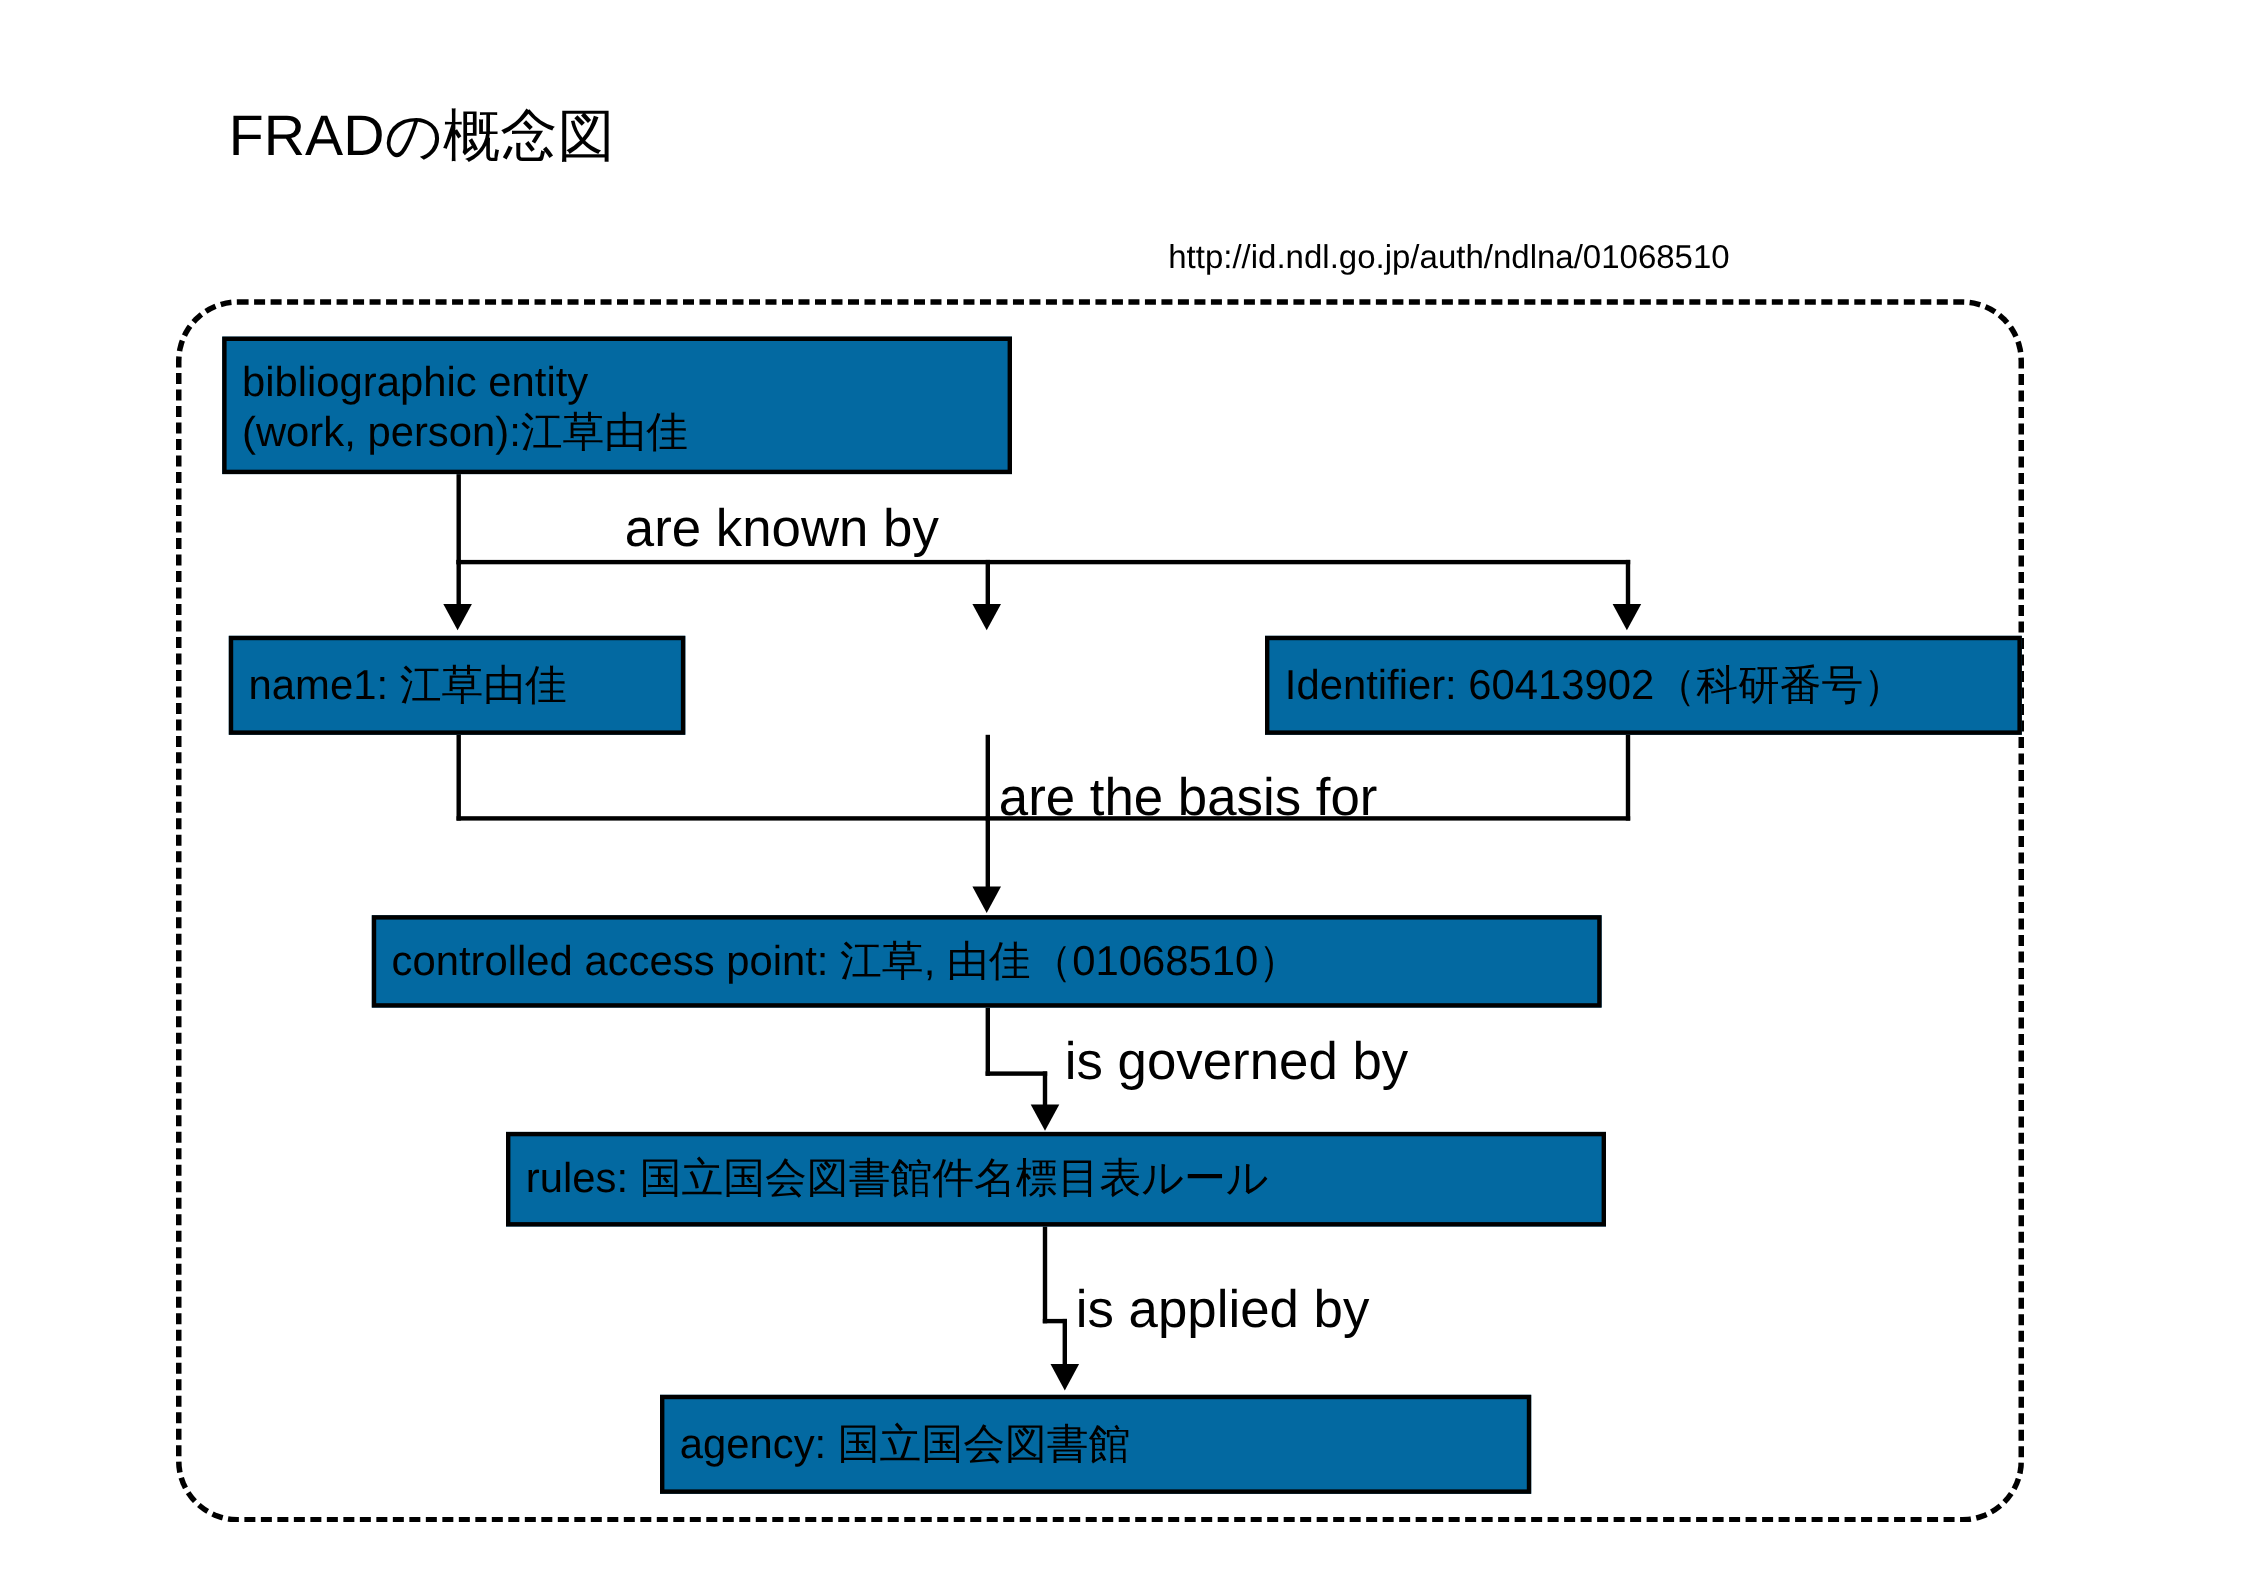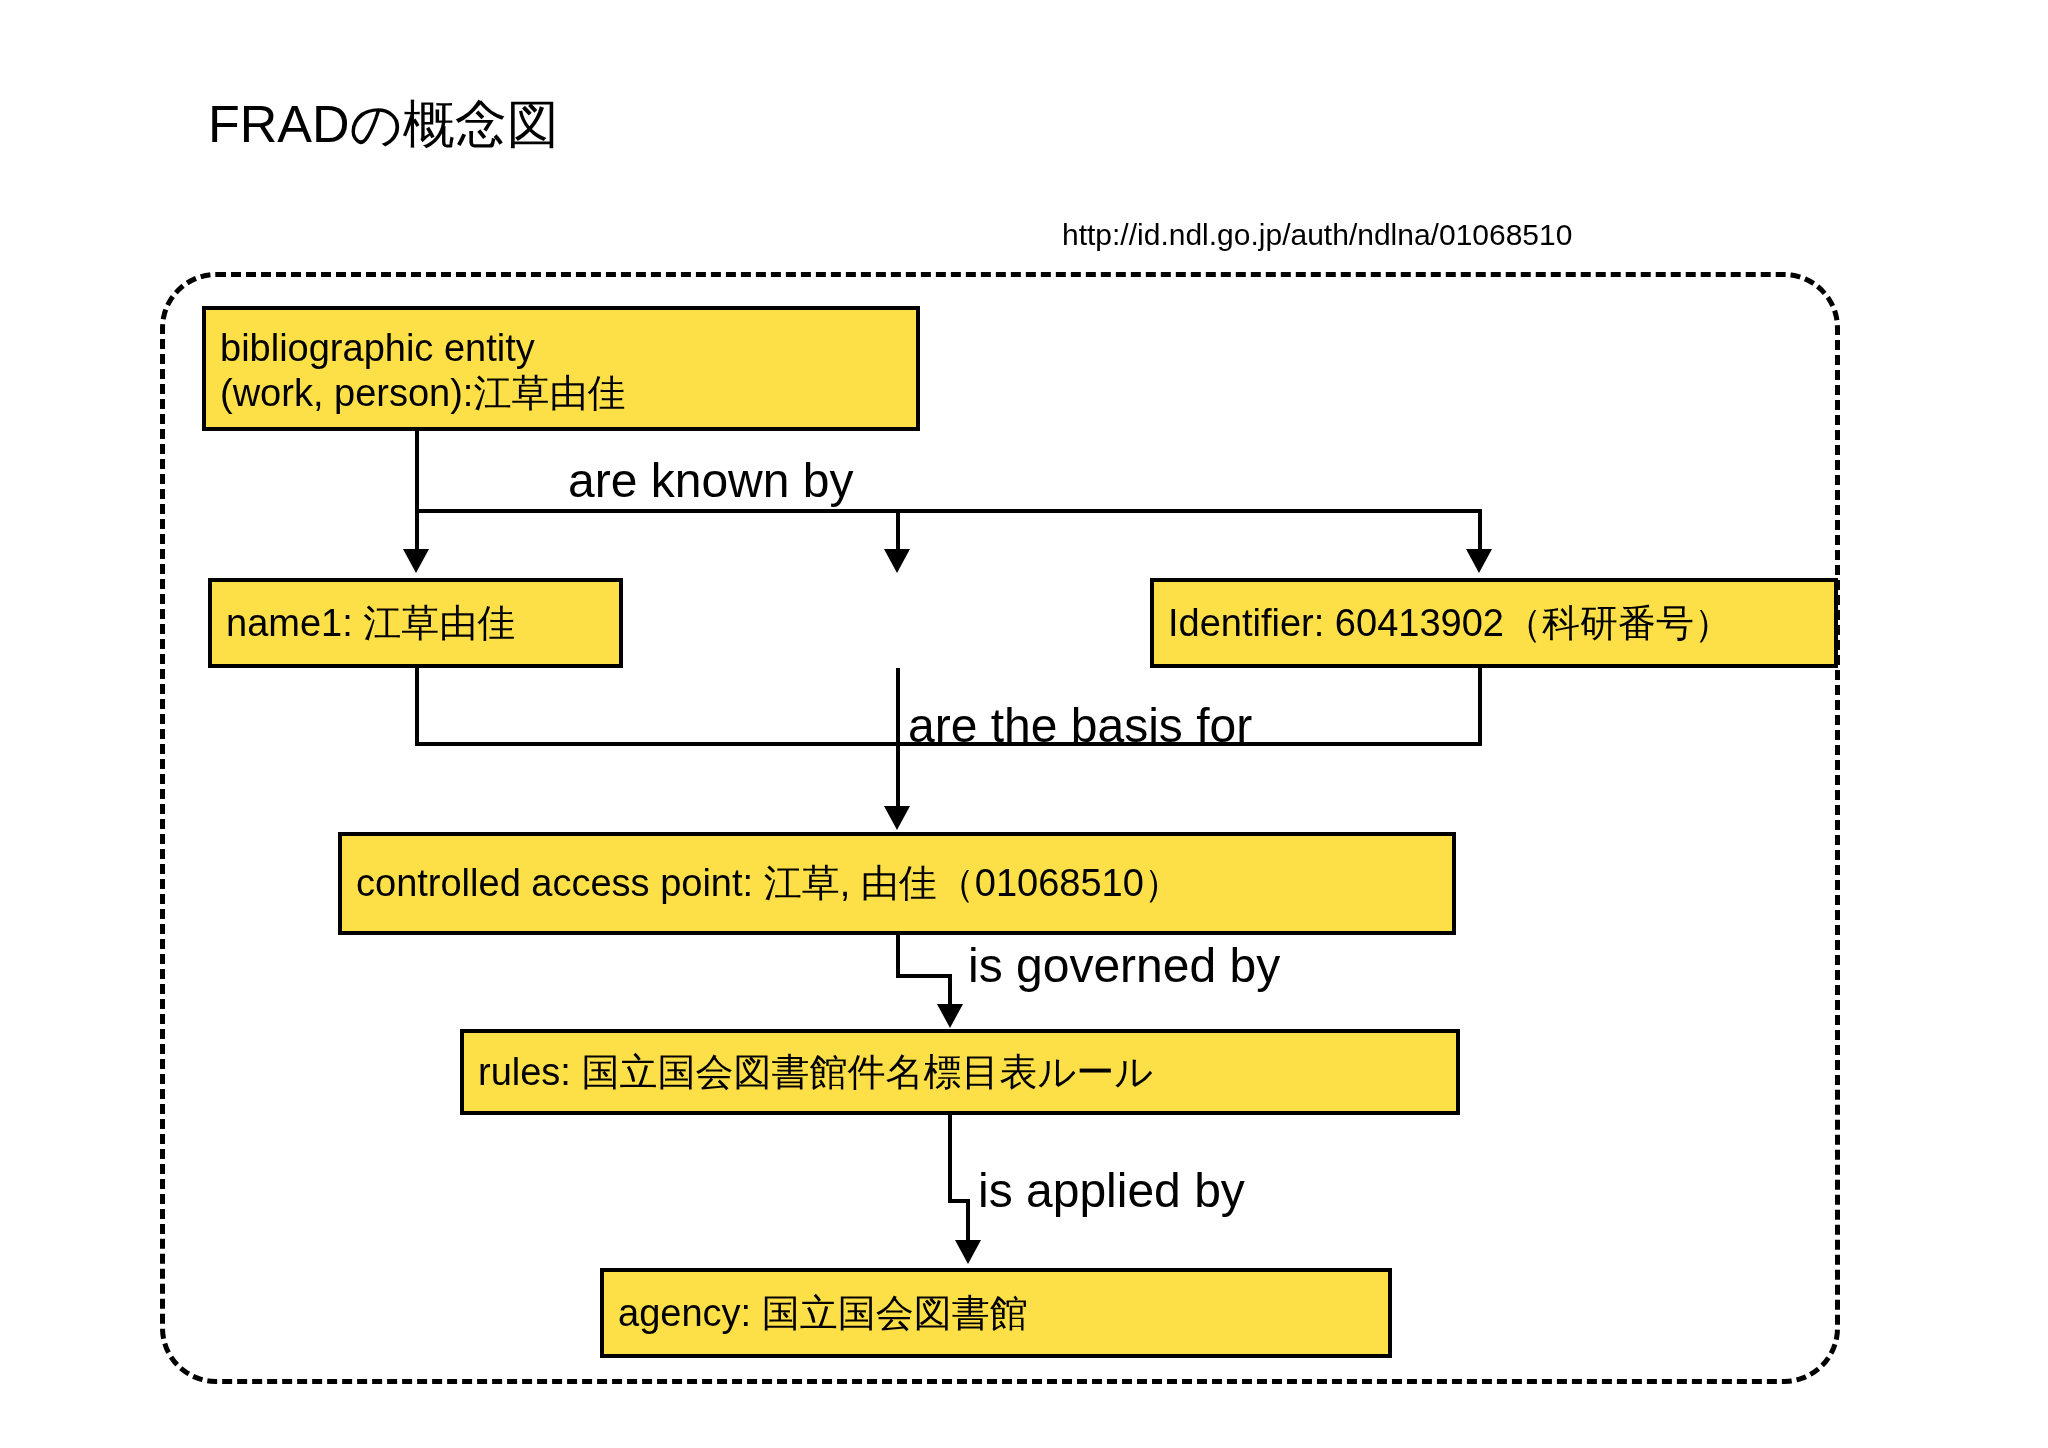--- a/index.html
+++ b/index.html
@@ -57,21 +57,21 @@
     border: 5px dashed #000000;
     border-radius: 56px;
     box-sizing: border-box;
     background: transparent;
   }
 
   
   .node {
     position: absolute;
     border: 4px solid #000000;
-    background: #fde047;
+    background: #0369a1;
     box-sizing: border-box;
     display: flex;
     flex-direction: column;
     justify-content: center;
     z-index: 4;
   }
   .node .line {
     font-size: 38px;
     line-height: 1.18;
     padding: 0 14px;
@@ -86,21 +86,21 @@
   #node-name1 {
     left: 208px;  top: 578px;  width: 415px;  height: 90px;
   }
   #node-name2 {
     left: 688px;  top: 578px;  width: 420px;  height: 90px;
   }
   #node-identifier {
     left: 1150px; top: 578px;  width: 688px;  height: 90px;
   }
   #node-cap {
-    left: 338px;  top: 832px;  width: 1118px; height: 103px; justify-content: center;
+    left: 338px;  top: 832px;  width: 1118px; height: 84px; justify-content: center;
   }
   #node-rules {
     left: 460px;  top: 1029px; width: 1000px; height: 86px;
   }
   #node-agency {
     left: 600px;  top: 1268px; width: 792px;  height: 90px;
   }
 
   
   .vline {

